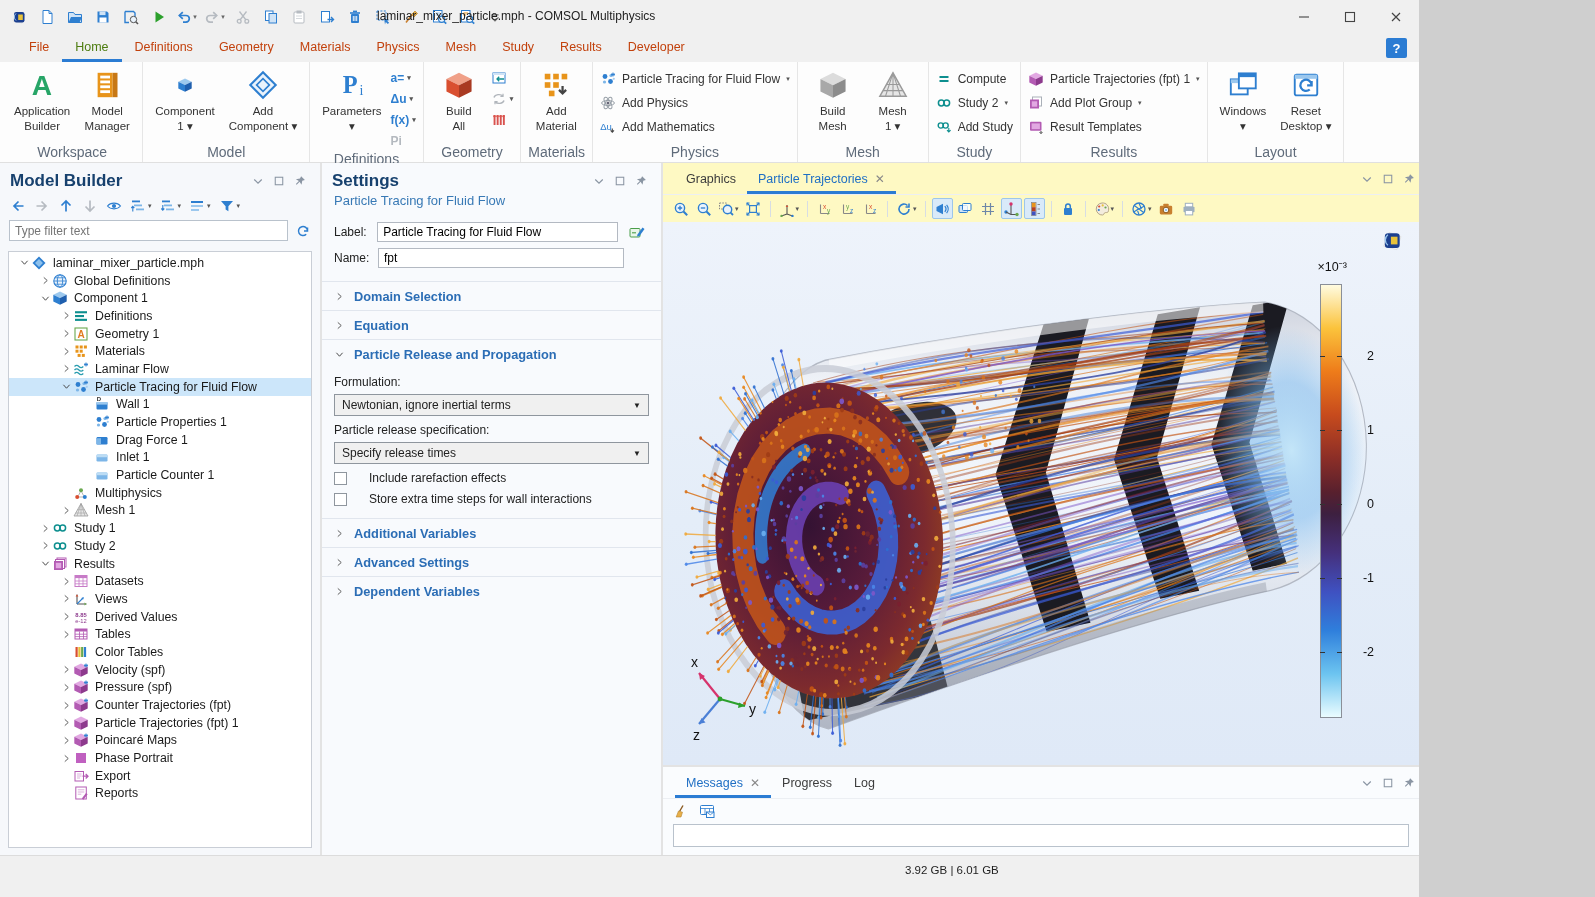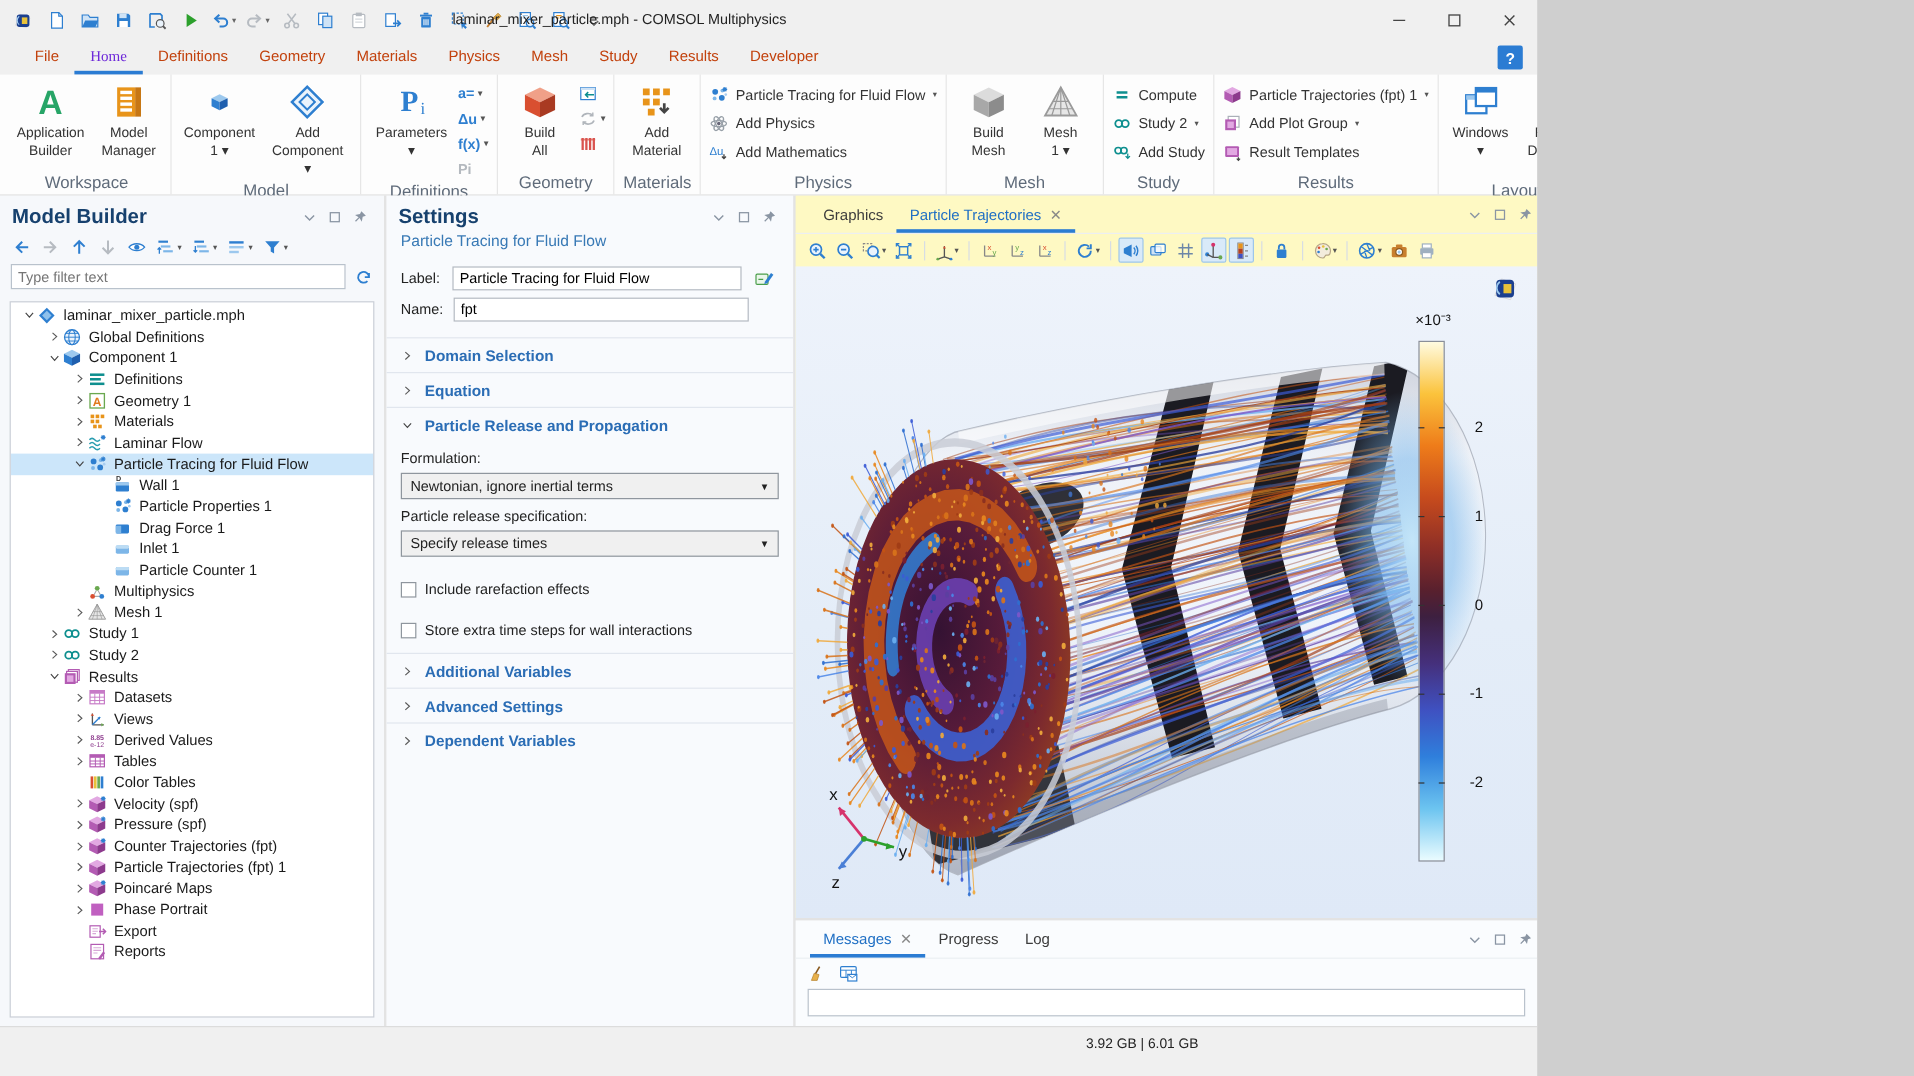--- a/index.html
+++ b/index.html
@@ -1,31 +1,31 @@
 <!DOCTYPE html>
 <html><head>
 <meta charset="utf-8">
 <style>
   * { margin:0; padding:0; box-sizing:border-box; }
   html,body { background:#cfcfcf; }
-  #window{ width:1281px;height:897px;position:relative;font-family:"Liberation Sans",sans-serif;
+  #window{ width:1419px;height:897px;position:relative;font-family:"Liberation Sans",sans-serif;
     background:#f0f0f0;overflow:hidden;color:#222; }
   svg{display:block}
   
   .titlebar{height:33px;display:flex;align-items:center;position:relative;background:#f0f0f0;}
   .qat{display:flex;align-items:center;gap:1px;padding-left:5px;}
   .tbtn{width:27px;height:26px;display:flex;align-items:center;justify-content:center;border-radius:2px;}
   .tbtn .ca{font-size:7px;color:#666;margin-left:1px;}
   .wintitle{position:absolute;left:377px;top:9px;font-size:12px;color:#222;}
   .winctl{position:absolute;right:0;top:0;display:flex;}
   .winctl .wc{width:46px;height:33px;display:flex;align-items:center;justify-content:center;}
   
   .menubar{height:29px;display:flex;align-items:stretch;padding-left:16px;position:relative;background:#f0f0f0;}
   .mtab{padding:7px 13px 6px;font-size:12.5px;color:#c2410c;}
-  .mtab.active{color:#6d28d9;border-bottom:3px solid #2b7cd3;padding-bottom:15px;font-family:Liberation Serif, serif;}
+  .mtab.active{color:#4d7c0f;border-bottom:3px solid #2b7cd3;padding-bottom:15px;}
   .helpbtn{position:absolute;right:12px;top:5px;width:21px;height:20px;background:#2b7cd3;color:#fff;
     border-radius:2px;font-size:13px;font-weight:bold;display:flex;align-items:center;justify-content:center;}
   
   .ribbon{height:101px;background:#fdfdfd;border-bottom:1px solid #e0e0e0;display:flex;padding-left:2px;}
   .rgroup{display:flex;flex-direction:column;border-right:1px solid #e6e6e6;padding:3px 7px 0;}
   .gbody{flex:1;display:flex;align-items:flex-start;gap:4px;}
   .glabel{text-align:center;font-size:14px;color:#5f6b7a;padding:1px 0 2px;}
   .bigbtn{display:flex;flex-direction:column;align-items:center;min-width:56px;padding:3px 5px 0;
     font-size:11.5px;color:#333;text-align:center;line-height:1.3;}
   .bigbtn .bicon{height:34px;display:flex;align-items:center;margin-bottom:2px;}
@@ -65,21 +65,21 @@
     font-family:"Liberation Sans",sans-serif;outline:none;}
   .renameBtn{width:24px;height:21px;margin-left:7px;display:flex;align-items:center;justify-content:center;}
   #sections{margin-top:10px;}
   .section{border-top:1px solid #e1e6ee;}
   .secHead{display:flex;align-items:center;height:28px;padding:0 12px;color:#2b6db5;font-size:12.8px;font-weight:bold;gap:9px;}
   .secBody{padding:0 12px 12px;}
   .flabel{font-size:12px;margin:7px 0 5px;}
   .dropdown{height:22px;background:#f0f0f0;border:1px solid #8f969e;display:flex;align-items:center;
     padding:0 7px;font-size:12px;justify-content:space-between;}
   .dropdown .da{font-size:8px;color:#222;}
-  .cbRow{display:flex;align-items:center;gap:7px;margin:20px 0 0;font-size:12px;}
+  .cbRow{display:flex;align-items:center;gap:22px;margin:7px 0 0;font-size:12px;}
   .cb{width:13px;height:13px;border:1px solid #8f969e;background:#fff;flex:none;}
   
   #rightCol{flex:1;display:flex;flex-direction:column;gap:2px;min-width:0;}
   #graphicsPanel{flex:1;background:#fef9c3;display:flex;flex-direction:column;min-height:0;}
   .gtabs{display:flex;align-items:stretch;height:32px;padding-left:12px;border-bottom:1px solid #eceff3;}
   .gtab{padding:9px 11px 0;font-size:12.5px;color:#3c3c3c;display:flex;gap:7px;}
   .gtab.active{color:#1f6fc4;border-bottom:3px solid #2b7cd3;}
   .gtab .x{color:#888;font-size:12px;}
   .gtoolbar{display:flex;align-items:center;gap:2px;height:27px;padding:0 7px;}
   .gicon{height:21px;min-width:21px;display:flex;align-items:center;justify-content:center;border-radius:2px;border:1px solid transparent;padding:0 1px;}

